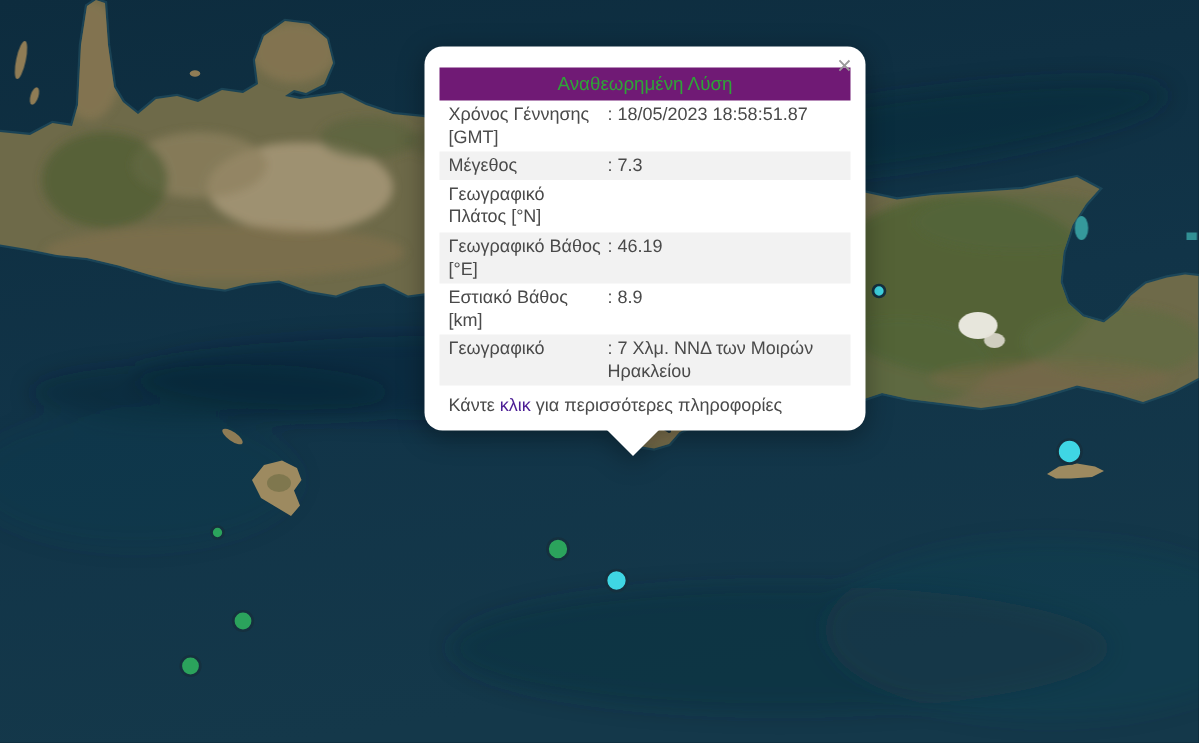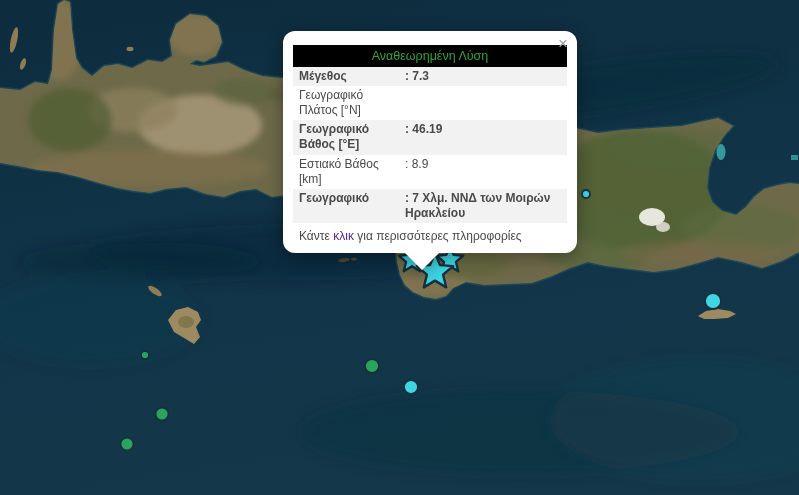--- a/index.html
+++ b/index.html
@@ -25,26 +25,26 @@
     position:absolute;left:121px;top:100%;width:0;height:0;
     border-left:18px solid transparent;border-right:18px solid transparent;
     border-top:18px solid #ffffff;margin-top:-1px;
   }
   .popup .close-btn{
     position:absolute;top:2px;right:7px;border:none;background:none;
     color:#9a9a9a;font-size:17px;line-height:1;cursor:pointer;padding:2px;
     font-family:"Liberation Sans","DejaVu Sans",sans-serif;
   }
   .popup .hdr{
-    background:#000000;color:#2ea437;text-align:center;
+    background:#701a75;color:#2ea437;text-align:center;
     font-size:12.5px;padding:4px 0;margin-top:6px;
   }
   .rowtable{width:100%;}
   .row{display:flex;padding:2px 6px;font-size:12px;color:#4a4a4a;line-height:1.26;}
-  .row.alt{background:#f2f2f2;font-weight:bold;}
+  .row.alt{background:#f2f2f2;}
   .row .lbl{width:102px;flex:none;padding-right:4px;}
   .row .val{flex:1;}
   .footer-line{padding:6px 6px 1px 6px;font-size:12px;color:#4a4a4a;}
   .footer-line a{color:#4c1d95;text-decoration:none;cursor:pointer;}
 </style>
 </head>
 <body>
 
 <div class="map-stage">
 
@@ -136,20 +136,24 @@
       <circle cx="713" cy="301" r="8" fill="#3FD6E4" stroke="#15303F" stroke-width="1.8"></circle>
       <path d="M435.0,253.0L440.0,265.1L453.1,266.1L443.1,274.6L446.2,287.4L435.0,280.6L423.8,287.4L426.9,274.6L416.9,266.1L430.0,265.1Z" fill="#3FD6E4" stroke="#15303F" stroke-width="2.4" stroke-linejoin="round"></path>
     </svg>
 </div>
 
 <div class="popup">
   <button class="close-btn">×</button>
   <div class="hdr">Αναθεωρημένη Λύση</div>
 
   <div class="rowtable">
+    <div class="row">
+      <div class="lbl">Χρόνος Γέννησης [GMT]</div>
+      <div class="val">: 18/05/2023 18:58:51.87</div>
+    </div>
     <div class="row alt">
       <div class="lbl">Μέγεθος</div>
       <div class="val">: 7.3</div>
     </div>
     <div class="row">
       <div class="lbl">Γεωγραφικό Πλάτος [°N]</div>
     </div>
     <div class="row alt">
       <div class="lbl">Γεωγραφικό Βάθος [°E]</div>
       <div class="val">: 46.19</div>

